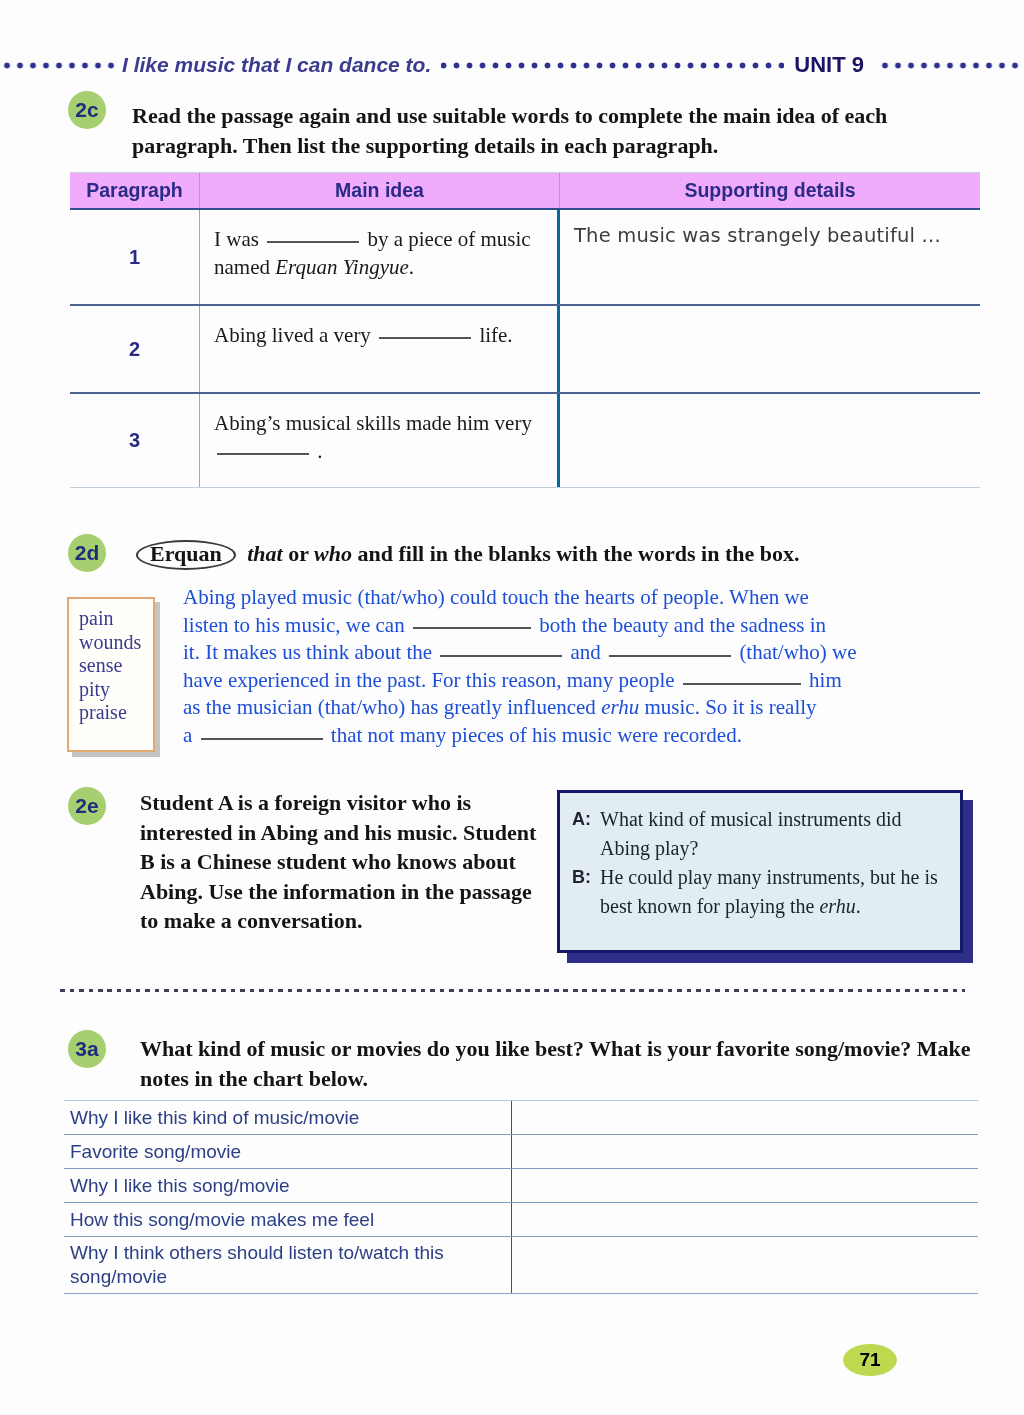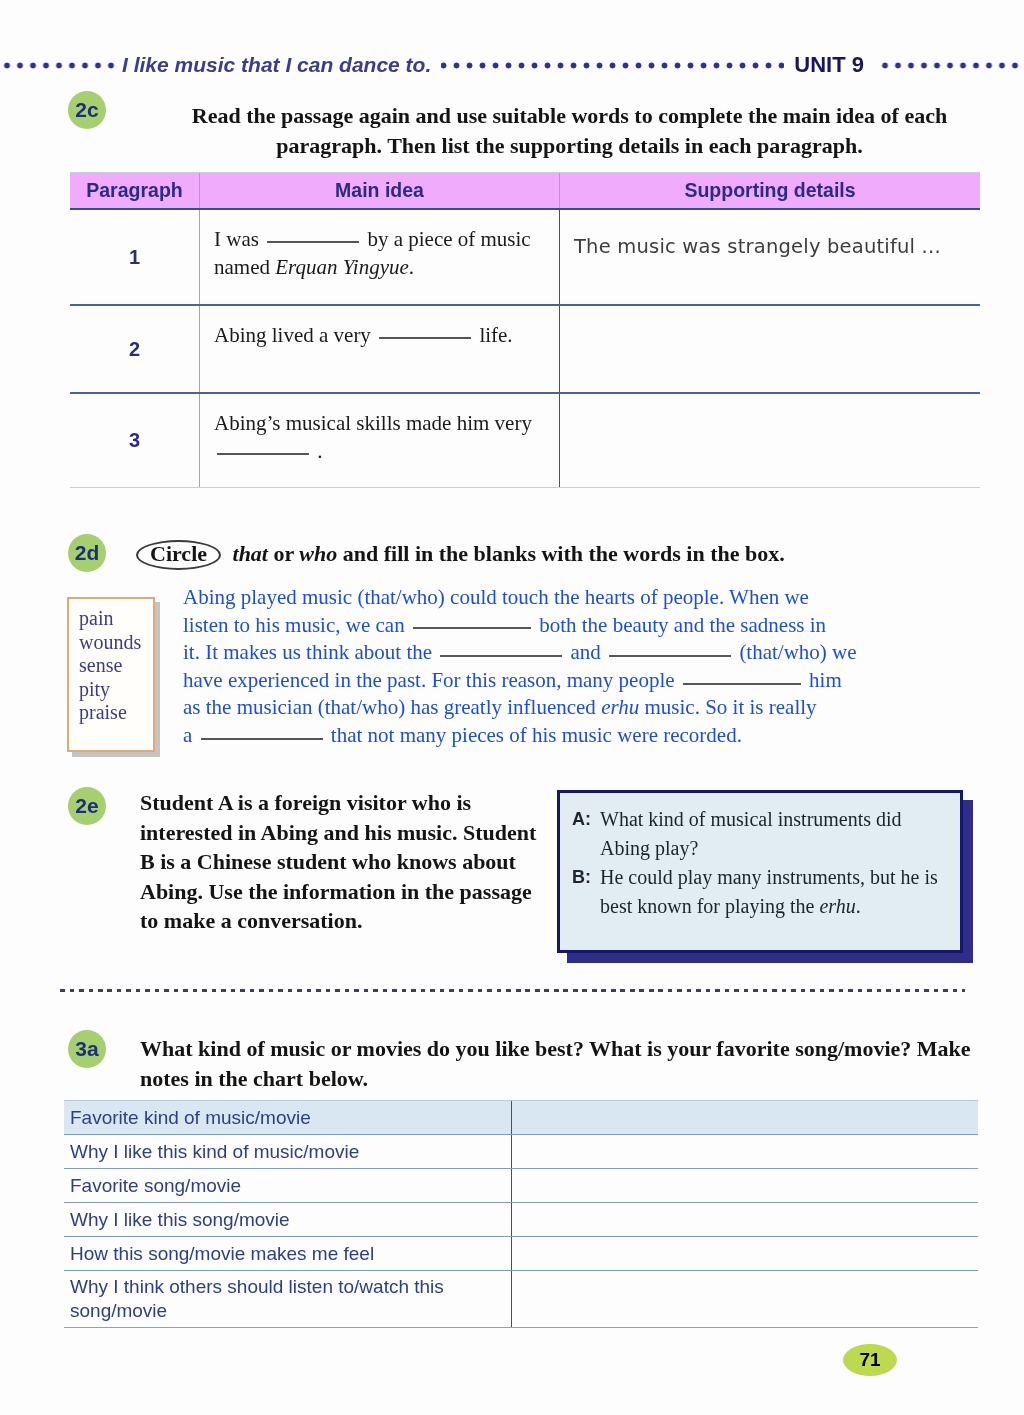--- a/index.html
+++ b/index.html
@@ -26,21 +26,21 @@
   
   .badge { position:absolute; width:38px; height:38px; border-radius:50%;
     background:#a6cf70; color:#1d2f7b; font-family:"Liberation Sans", sans-serif;
     font-weight:bold; font-size:21px; display:flex; align-items:center; justify-content:center; }
   #badge-2c { left:68px; top:91px; }
   #badge-2d { left:68px; top:534px; }
   #badge-2e { left:68px; top:787px; }
   #badge-3a { left:68px; top:1030px; }
 
   .instruction { position:absolute; font-weight:bold; font-size:22px; line-height:30px; color:#141414; }
-  #inst-2c { left:152px; top:101px; width:835px;text-align:center; }
+  #inst-2c { left:132px; top:101px; width:835px; }
   #inst-2d { left:136px; top:539px; width:840px; }
   #inst-2e { left:140px; top:788px; width:407px; line-height:29.5px; }
   #inst-3a { left:140px; top:1034px; width:835px; }
 
   .seg-i  { font-style:italic; }
   .seg-bi { font-style:italic; font-weight:bold;margin-top:12px; }
   .seg-circle { display:inline-block; border:2px solid #3a3a3a; border-radius:50%;
     padding:0 12px 2px 12px; margin-right:6px; line-height:24px; }
   .blank { display:inline-block; border-bottom:2px solid #555; height:0.85em; margin:0 3px; }
 
@@ -52,25 +52,25 @@
   .t2c-head > div { font-family:"Liberation Sans", sans-serif; font-weight:bold;
     font-size:19.5px; color:#2b2b85; display:flex; align-items:center; justify-content:center; }
   .t2c-body { background:#fdfdfd; }
   .t2c-body.r1 { height:96px; border-bottom:2px solid #49658f; }
   .t2c-body.r2 { height:88px; border-bottom:2px solid #49658f; }
   .t2c-body.r3 { height:94px; border-bottom:1px solid #c3cfdd; }
   .cell-num { font-family:"Liberation Sans", sans-serif; font-weight:bold; font-size:20px;
     color:#2b2b85; display:flex; align-items:center; justify-content:center;
     border-right:1px solid #93a9c4; }
   .cell-main { font-size:21px; line-height:28px; padding:15px 10px 0 14px;
-    border-right:1px solid #0369a1; }
+    border-right:3px solid #0369a1; }
   .t2c-head .h-par { border-right:1px solid #93a9c4; }
   .t2c-head .h-main { border-right:1px solid #93a9c4; }
   .cell-sup { font-family:"DejaVu Sans", sans-serif; font-size:19.5px; color:#3d3d3d;
-    padding:25px 6px 0 14px; letter-spacing:0.2px; }
+    padding:14px 6px 0 14px; letter-spacing:0.2px; }
 
   
   #wordbox { position:absolute; left:67px; top:597px; width:88px; min-height:142px;
     background:#fffefa; border:2px solid #e2aa72; box-shadow:5px 5px 0 rgba(150,150,150,0.55);
     padding:8px 4px 25px 10px; }
   #wordbox span { display:block; font-size:20px; line-height:23.5px; color:#3b3b8e; }
   #passage-2d { position:absolute; left:183px; top:584px; width:785px; }
   #passage-2d .pline { font-size:21px; line-height:27.6px; color:#1d4ed8; white-space:nowrap; }
 
   
@@ -136,21 +136,21 @@
       <div class="cell-sup"></div>
     </div>
     <div class="t2c-row t2c-body r3">
       <div class="cell-num">3</div>
       <div class="cell-main"><span class="seg-t">Abing’s musical skills made him very </span><span class="blank" style="width: 92px;">&nbsp;</span><span class="seg-t"> .</span></div>
       <div class="cell-sup"></div>
     </div>
   </div>
 
   <div class="badge" id="badge-2d">2d</div>
-  <div class="instruction" id="inst-2d"><span class="seg-circle">Circle</span><span class="seg-t"> </span><span class="seg-bi">that</span><span class="seg-t"> or </span><span class="seg-bi">who</span><span class="seg-t"> and fill in the blanks with the words in the box.</span></div>
+  <div class="instruction" id="inst-2d"><span class="seg-circle">Erquan</span><span class="seg-t"> </span><span class="seg-bi">that</span><span class="seg-t"> or </span><span class="seg-bi">who</span><span class="seg-t"> and fill in the blanks with the words in the box.</span></div>
 
   <div id="wordbox">
     <span>pain</span>
     <span>wounds</span>
     <span>sense</span>
     <span>pity</span>
     <span>praise</span>
   </div>
 
   <div id="passage-2d">
@@ -175,24 +175,20 @@
       <div class="dlg-text"><span class="seg-t">He could play many instruments, but he is best known for playing the </span><span class="seg-i">erhu</span><span class="seg-t">.</span></div>
     </div>
   </div>
 
   <div id="divider"></div>
 
   <div class="badge" id="badge-3a">3a</div>
   <div class="instruction" id="inst-3a">What kind of music or movies do you like best? What is your favorite song/movie? Make notes in the chart below.</div>
 
   <div id="table-3a">
-    <div class="t3a-row tint">
-      <div class="t3a-label">Favorite kind of music/movie</div>
-      <div class="t3a-cell"></div>
-    </div>
     <div class="t3a-row">
       <div class="t3a-label">Why I like this kind of music/movie</div>
       <div class="t3a-cell"></div>
     </div>
     <div class="t3a-row">
       <div class="t3a-label">Favorite song/movie</div>
       <div class="t3a-cell"></div>
     </div>
     <div class="t3a-row">
       <div class="t3a-label">Why I like this song/movie</div>

